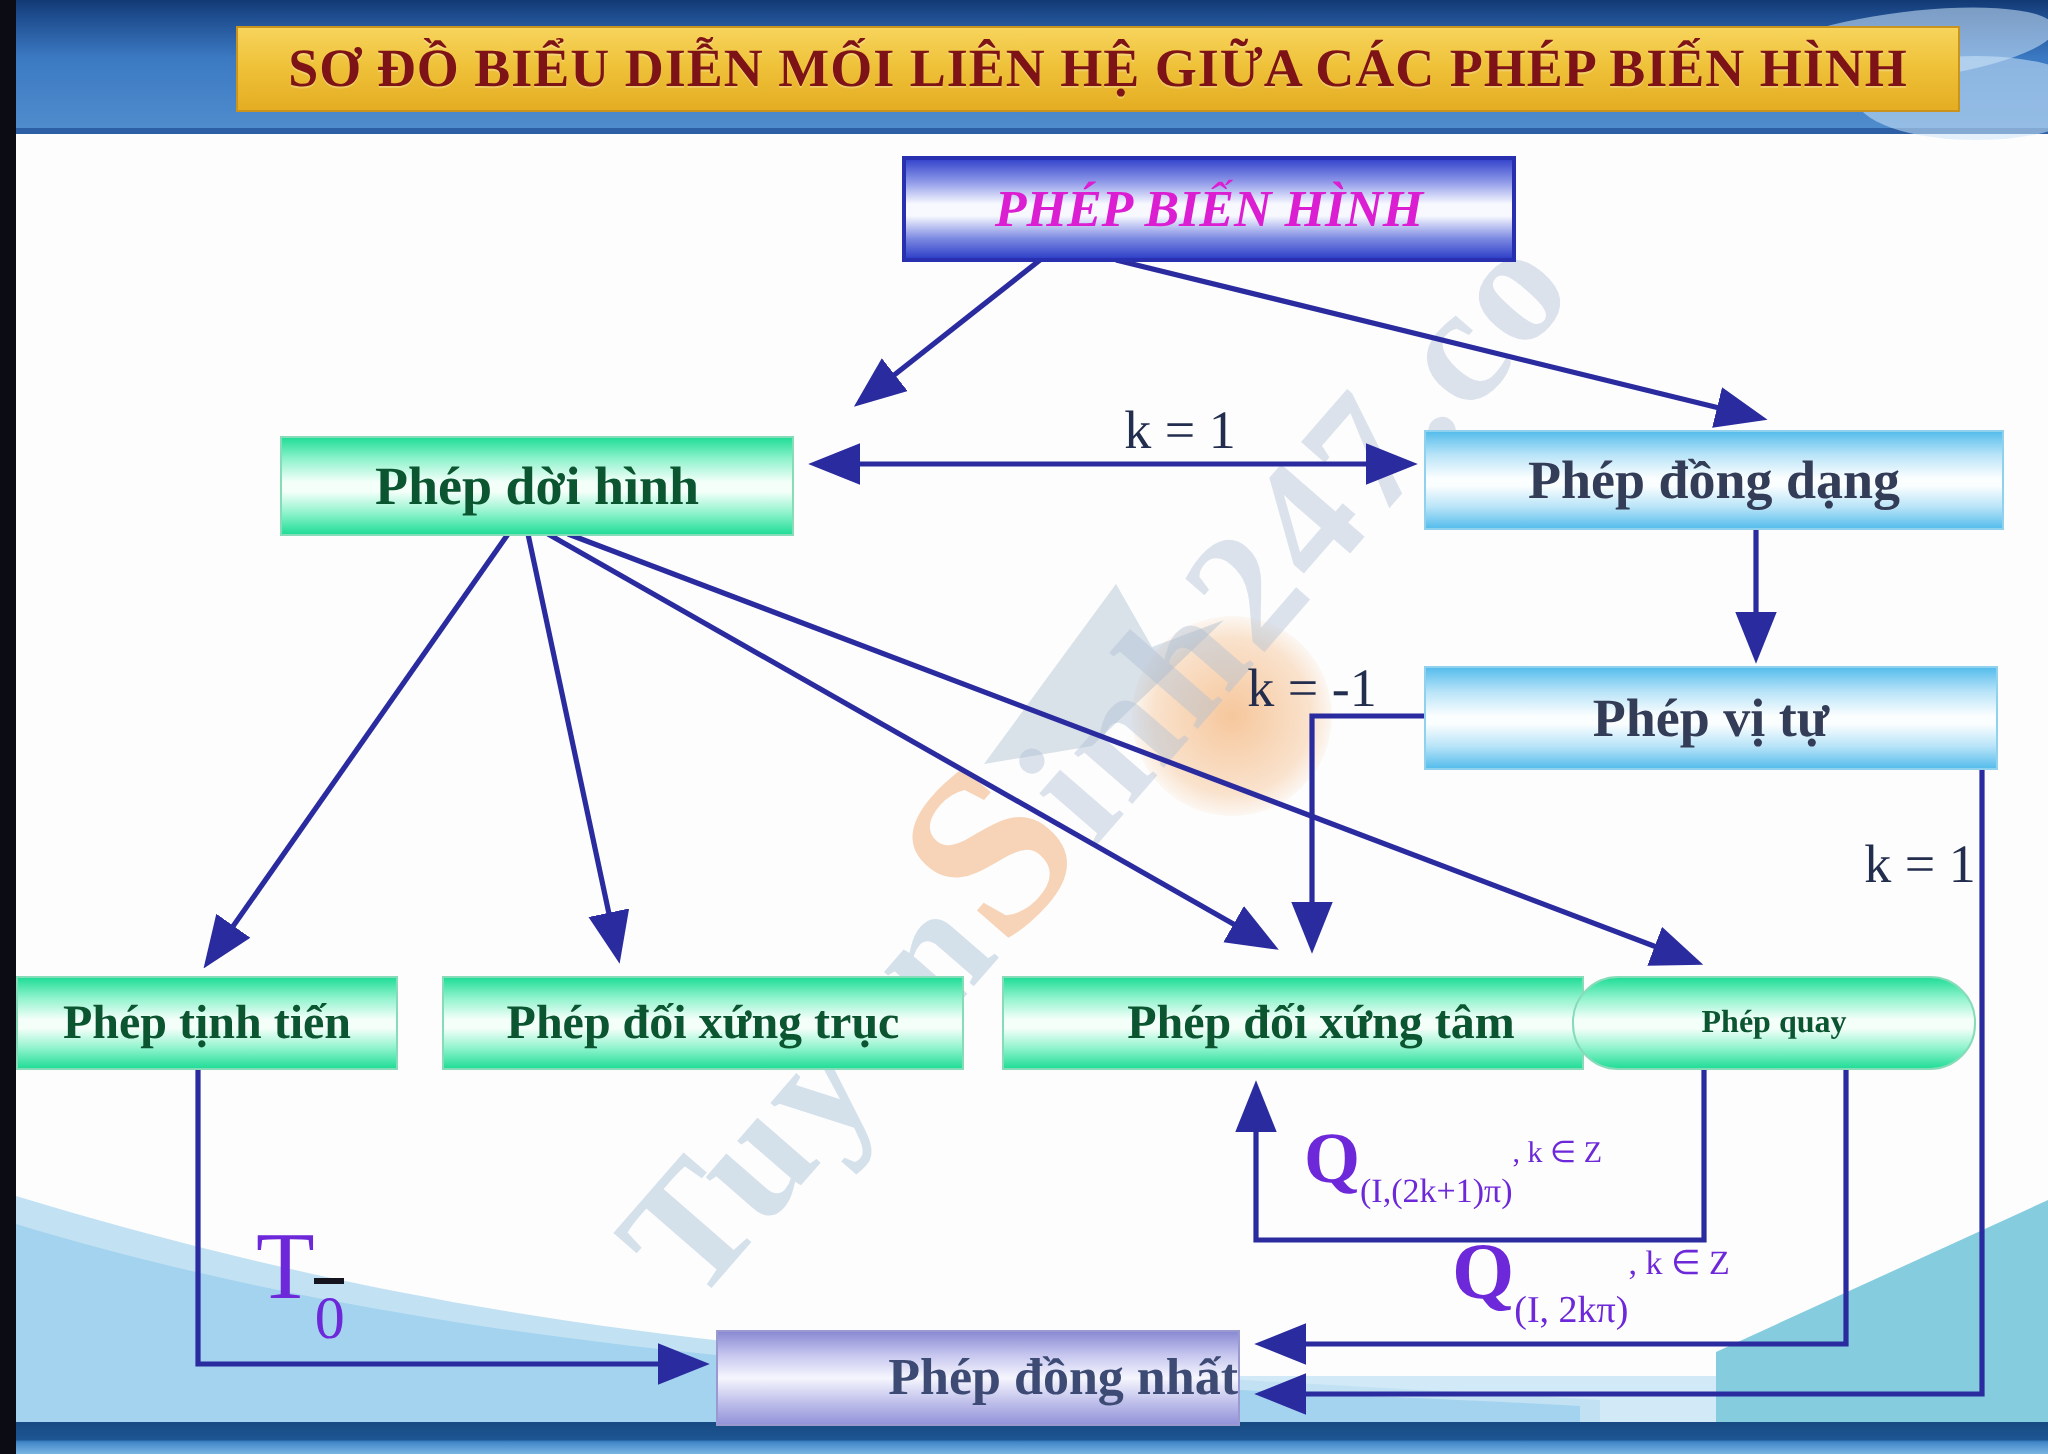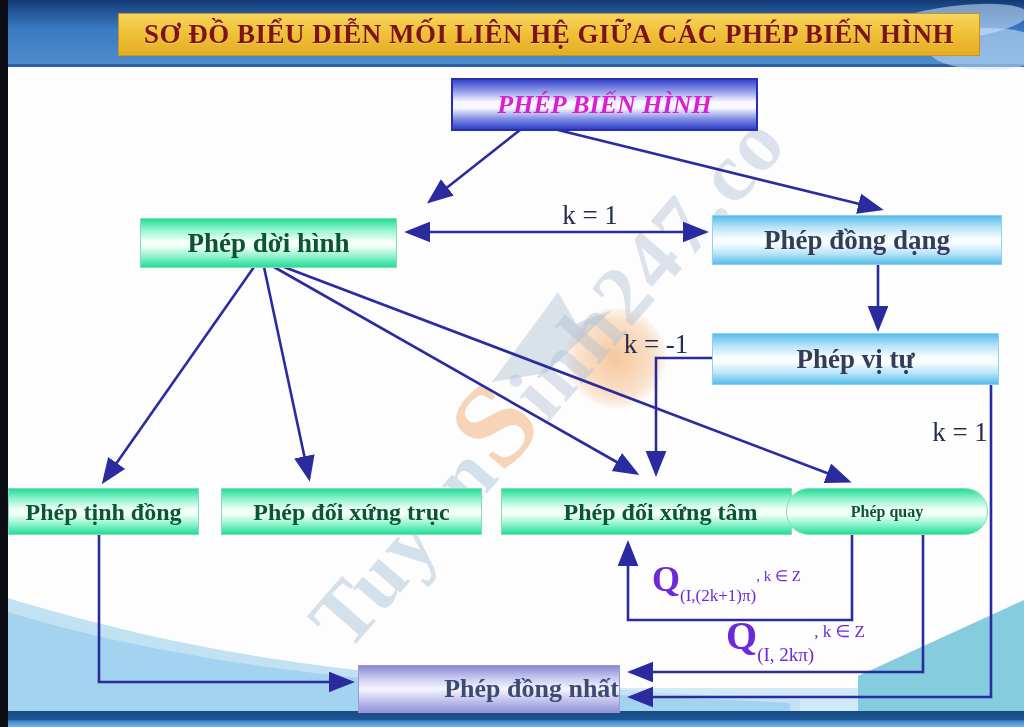--- a/index.html
+++ b/index.html
@@ -147,21 +147,21 @@
 
   <div class="box grad-green" style="left:140px;top:218px;width:255px;height:48px;font-size:27px;">
     <span>Phép dời hình</span>
   </div>
 
   <div class="box grad-blue" style="left:712px;top:333px;width:285px;height:50px;font-size:27px;">
     <span>Phép vị tự</span>
   </div>
 
   <div class="box grad-green" style="left:8px;top:488px;width:189px;height:45px;font-size:24px;">
-    <span>Phép tịnh đồng</span>
+    <span>Phép tịnh tiến</span>
   </div>
 
   <div class="box grad-green" style="left:204px;top:488px;width:259px;height:45px;font-size:24px;margin-left:17px;">
     <span>Phép đối xứng trục</span>
   </div>
 
   <div class="box grad-green" style="left:501px;top:488px;width:261px;height:45px;font-size:24px;padding-left:28px;">
     <span>Phép đối xứng tâm</span>
   </div>
 
@@ -172,20 +172,23 @@
   <div class="box grad-lavender" style="left:358px;top:665px;width:260px;height:46px;font-size:26px;">
     <span>Phép đồng nhất</span>
   </div>
 
   <div class="klabel" style="left:520px;top:200px;width:140px;">k = 1</div>
 
   <div class="klabel" style="left:598px;top:329px;width:116px;">k = -1</div>
 
   <div class="klabel" style="left:910px;top:417px;width:100px;">k = 1</div>
 
+  <div class="formula f-t" style="left:128px;top:606px;">
+    <span class="base">T</span><sub><span class="vec">0</span></sub>
+  </div>
 
   <div class="formula f-q1" style="left:652px;top:558px;">
     <span class="base">Q</span><sub>(I,(2k+1)π)</sub><span class="tail">, k ∈ Z</span>
   </div>
 
   <div class="formula f-q2" style="left:726px;top:612px;">
     <span class="base">Q</span><sub>(I, 2kπ)</sub><span class="tail">, k ∈ Z</span>
   </div>
 
   <div class="bottom-bar"></div>

